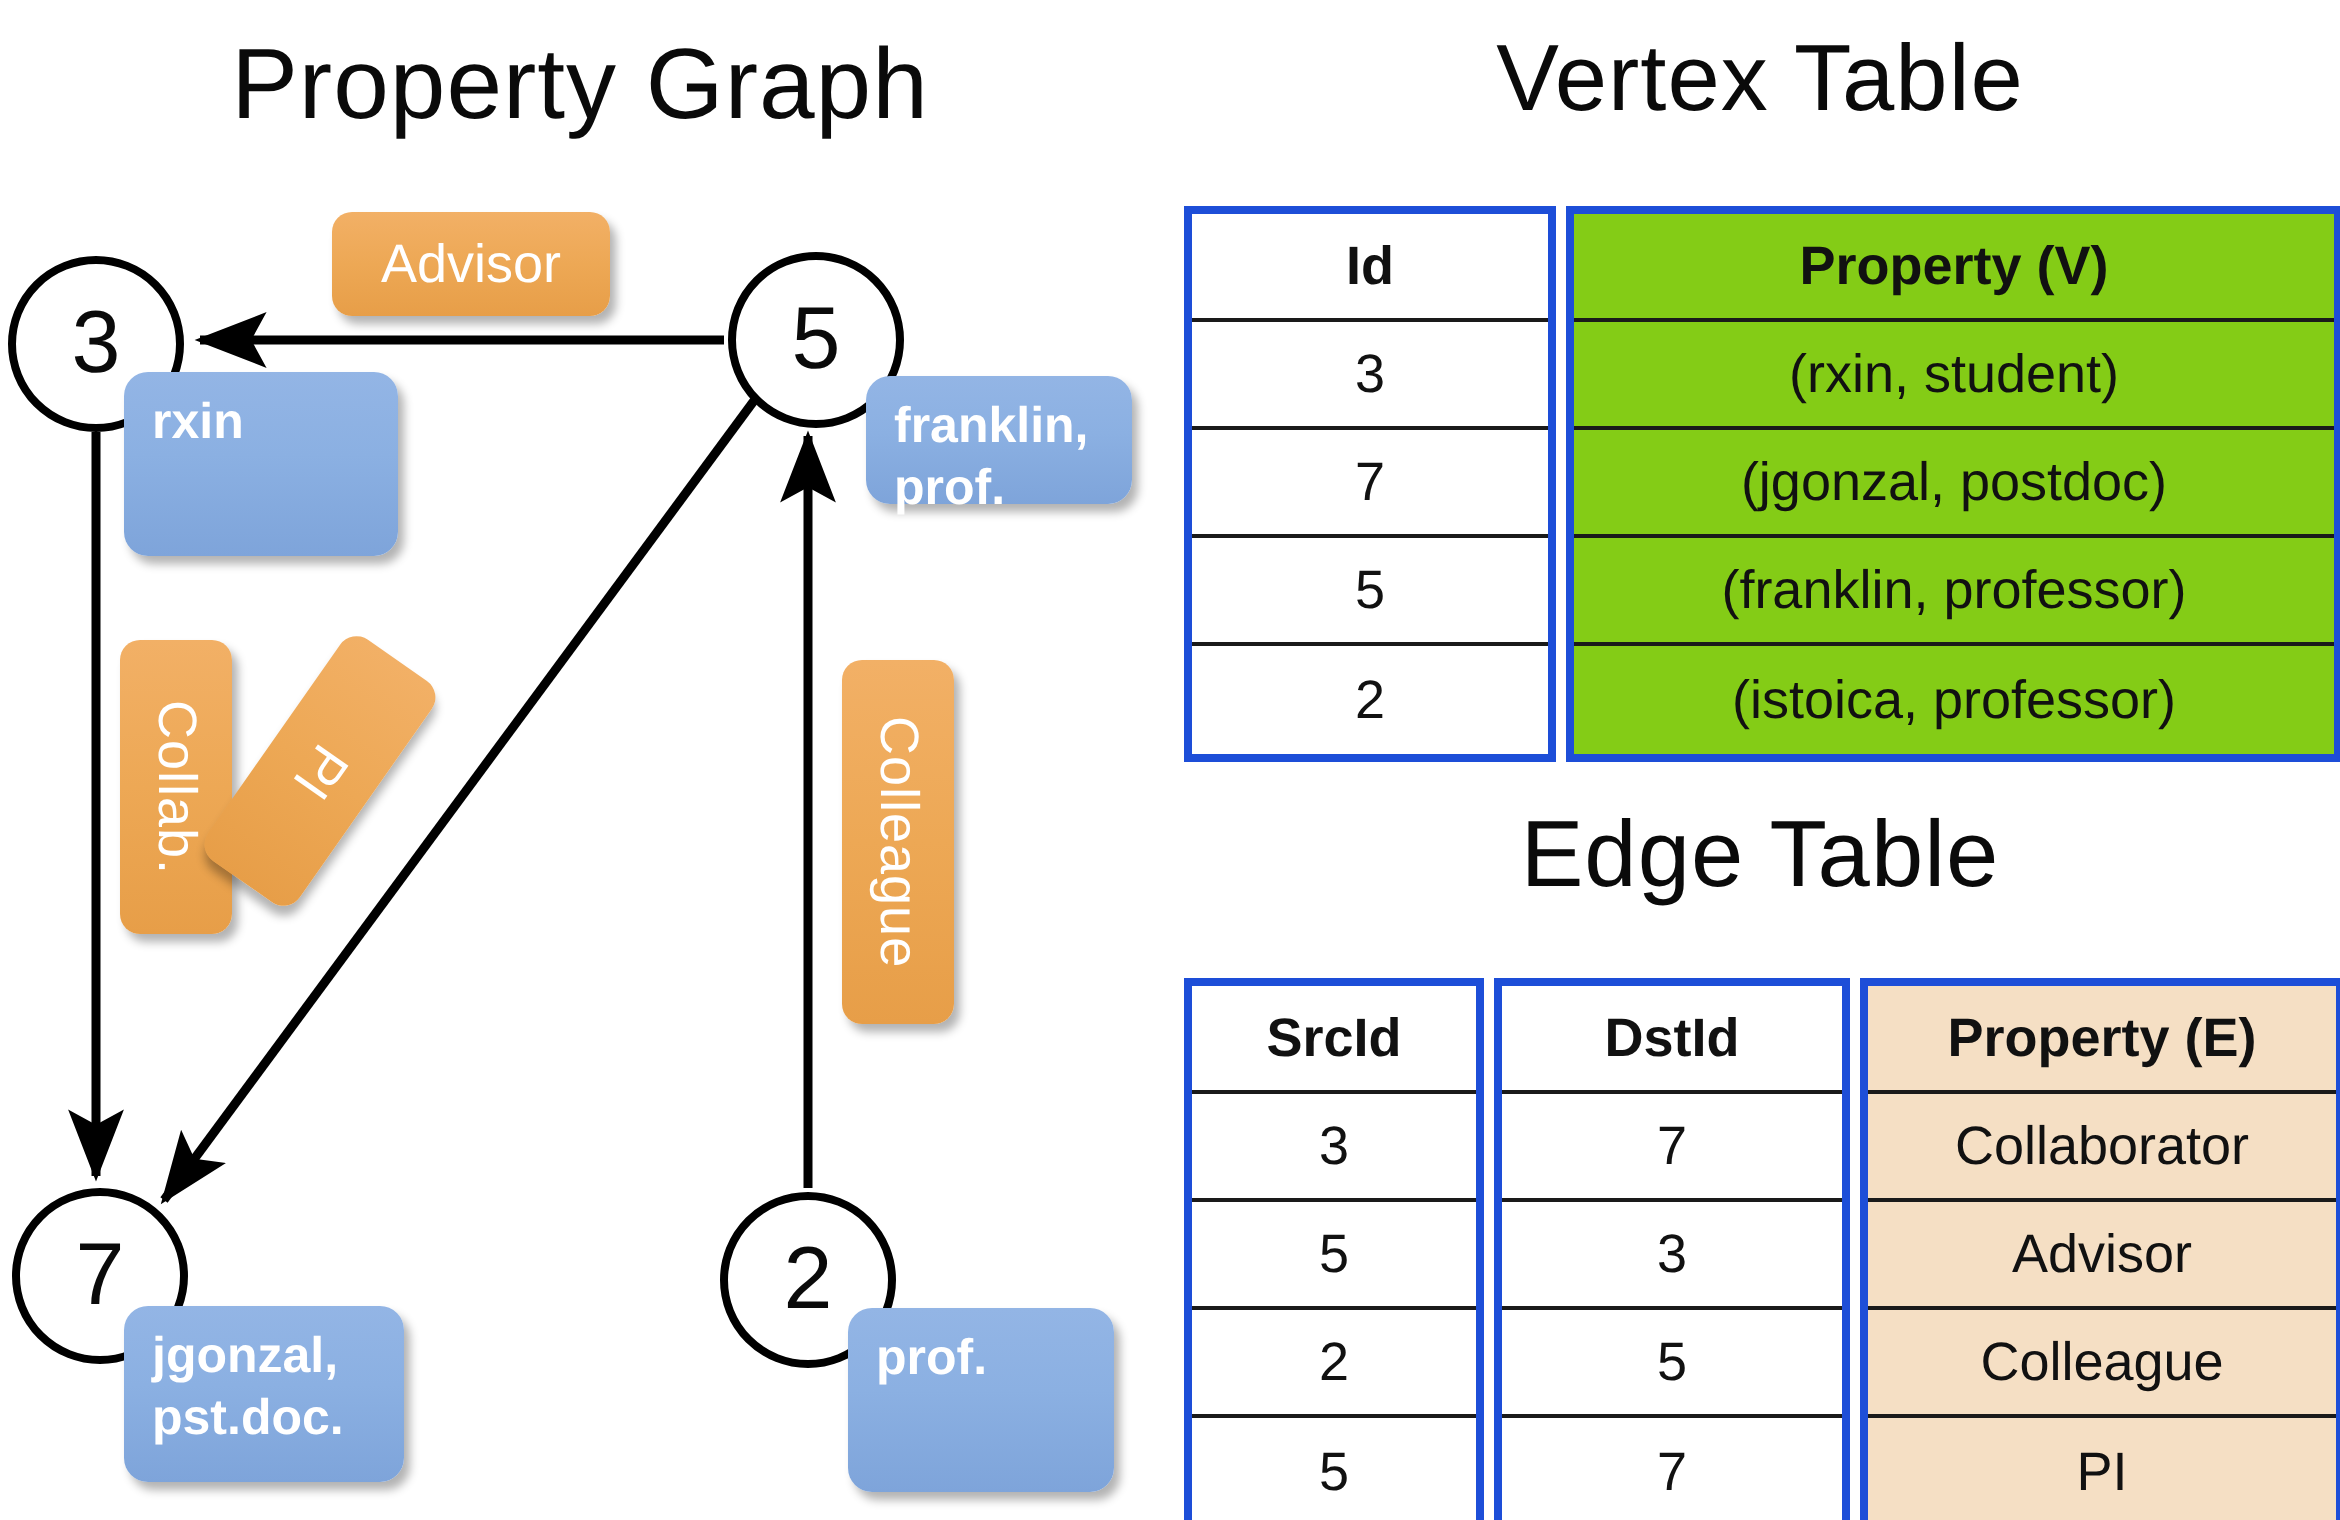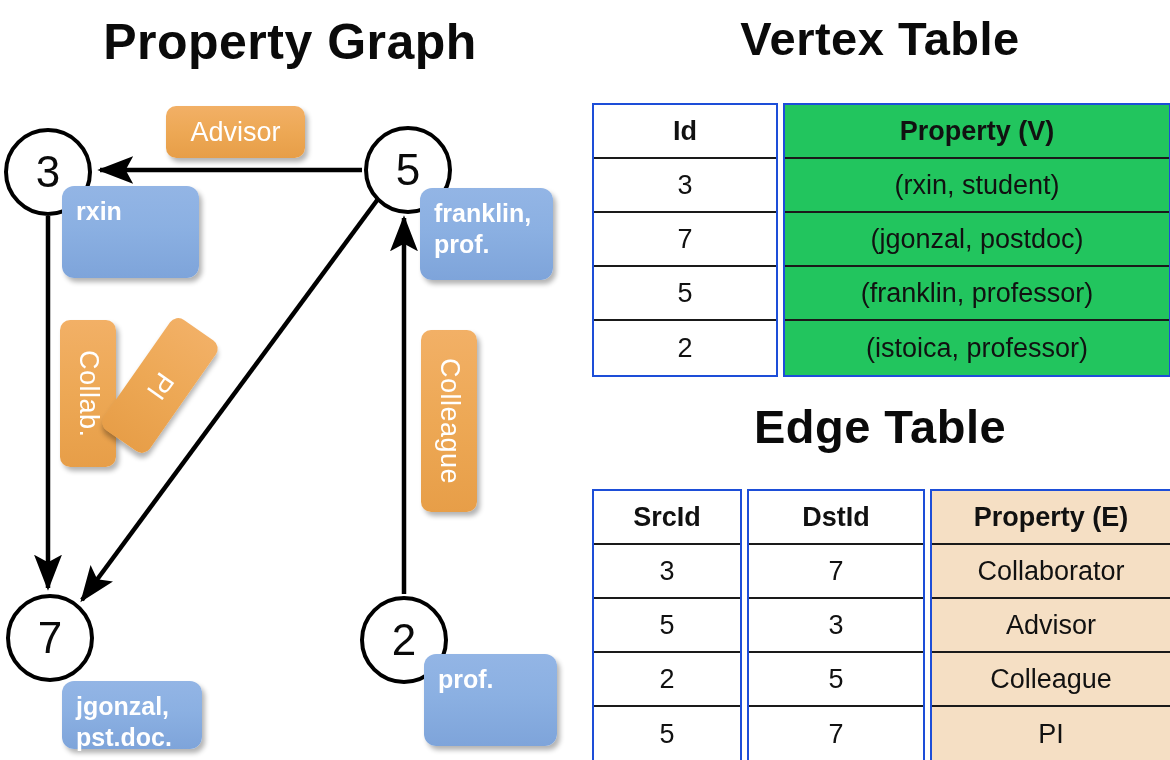--- a/index.html
+++ b/index.html
@@ -14,21 +14,21 @@
     position: relative;
     overflow: hidden;
     font-family: "Liberation Sans", sans-serif;
     color: #000000;
   }
 
   
   .title {
     position: absolute;
     font-family: "Liberation Sans", sans-serif;
-    font-weight: 700;
+    font-weight: 400;
     letter-spacing: 0.5px;
     color: #0a0a0a;
     white-space: nowrap;
     text-align: center;
   }
   #title-property-graph {
     left: 0; top: 12px; width: 580px;
     font-size: 50px; line-height: 60px;
   }
   #title-vertex-table {
@@ -82,22 +82,22 @@
     box-shadow: 3px 4px 5px rgba(0,0,0,0.30);
     color: #ffffff;
     font-size: 25px;
     font-weight: 700;
     line-height: 31px;
     padding: 10px 0 10px 14px;
     box-sizing: border-box;
     z-index: 6;
   }
   #prop-rxin      { left: 62px;  top: 186px; width: 137px; height: 92px; }
-  #prop-franklin  { left: 420px; top: 188px; width: 133px; height: 92px; }
-  #prop-jgonzal   { left: 62px;  top: 653px; width: 140px; height: 68px; margin-top: 28px; }
+  #prop-franklin  { left: 433px; top: 188px; width: 133px; height: 64px; }
+  #prop-jgonzal   { left: 62px;  top: 653px; width: 140px; height: 88px; }
   #prop-istoica   { left: 424px; top: 654px; width: 133px; height: 92px; }
 
   
   .edge-label {
     position: absolute;
     border-radius: 10px;
     background: linear-gradient(to bottom, #f2b066 0%, #eda855 50%, #e79e48 100%);
     box-shadow: 3px 4px 5px rgba(0,0,0,0.30);
     color: #ffffff;
     font-size: 27px;
@@ -135,21 +135,21 @@
     white-space: nowrap;
   }
 
   
   .tbl-wrap {
     position: absolute;
     display: flex;
     align-items: stretch;
   }
   .tbl-col {
-    border: 2px solid #1d4ed8;
+    border: 4px solid #1d4ed8;
     border-collapse: collapse;
     box-sizing: border-box;
   }
   .tbl-col + .tbl-col { margin-left: 5px; }
   .tcell {
     box-sizing: border-box;
     border-bottom: 2px solid #1a1a1a;
     display: flex;
     align-items: center;
     justify-content: center;
@@ -160,21 +160,21 @@
     white-space: nowrap;
   }
   .tcell:last-child { border-bottom: none; }
   .tcell.head { font-weight: bold; }
 
   
   #vertex-table { left: 592px; top: 103px; }
   #vertex-table .col-id    { width: 186px; }
   #vertex-table .col-prop  { width: 388px; }
   #vertex-table .tcell     { height: 54px; }
-  #vertex-table .col-prop .tcell { background: #22c55e; }
+  #vertex-table .col-prop .tcell { background: #84cc16; }
 
   
   #edge-table { left: 592px; top: 489px; }
   #edge-table .col-src   { width: 150px; }
   #edge-table .col-dst   { width: 178px; }
   #edge-table .col-prop  { width: 242px; }
   #edge-table .tcell     { height: 54px; }
   #edge-table .col-prop .tcell { background: #f5dfc4; }
 </style>
 </head>

